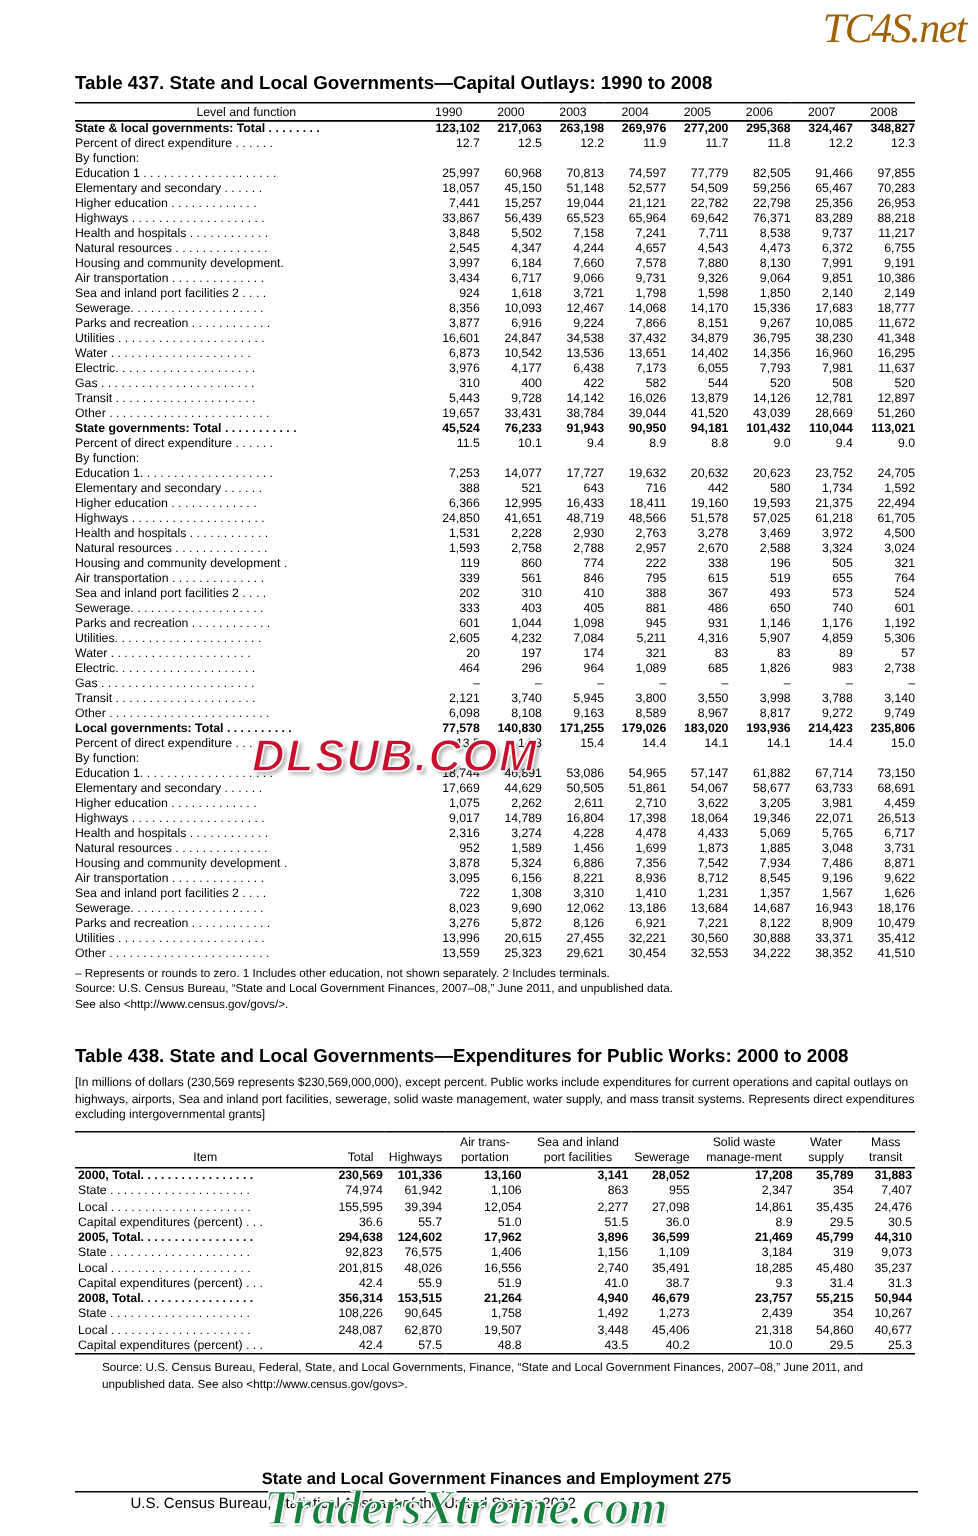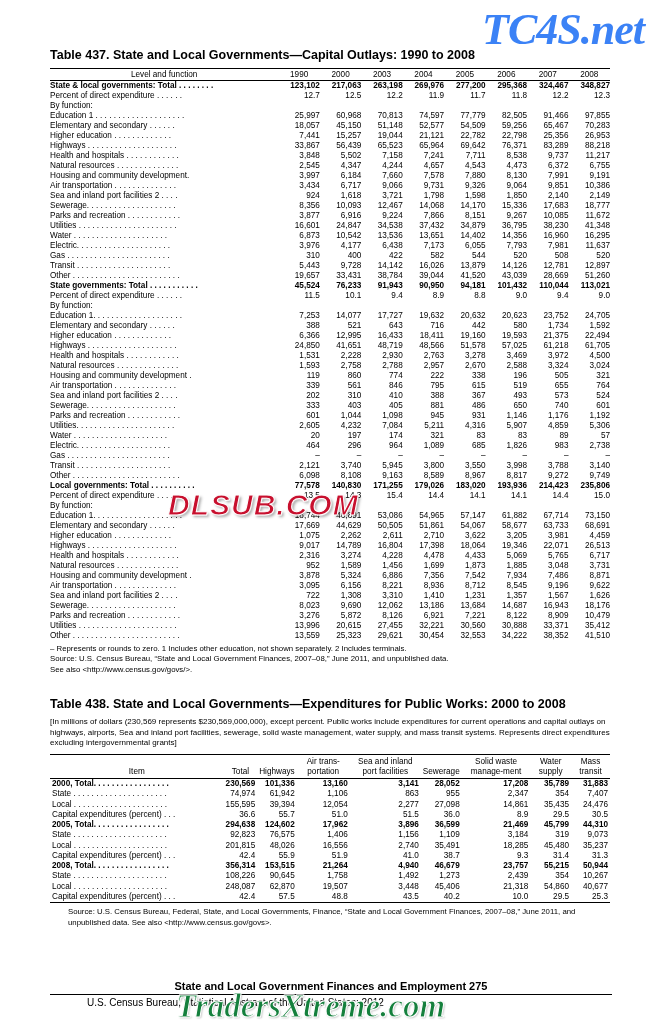--- a/index.html
+++ b/index.html
@@ -9,22 +9,22 @@
     font-family:"Liberation Serif", serif;
     color:#000;
     position:relative;
   }
   .page{position:relative;width:652px;height:1024px;overflow:hidden;}
 
   
   .wm-tc4s{
     position:absolute; right:8px; top:4px;
     font-family:"Liberation Serif", serif;
-    font-size:44px; font-weight:bold; font-style:italic;
-    color:#3b82f6; letter-spacing:-1px;
+    font-size:28px; font-weight:normal; font-style:italic;
+    color:#a16207; letter-spacing:-1px;
     text-shadow:1px 1px 0 #fff;
     z-index:5;
   }
   .wm-dlsub{
     position:absolute; left:168px; top:488px;
     z-index:6;
     font-family:"Liberation Sans", sans-serif;
     font-size:30px; font-weight:bold; font-style:italic;
     color:#c8102e;
     letter-spacing:1px;

